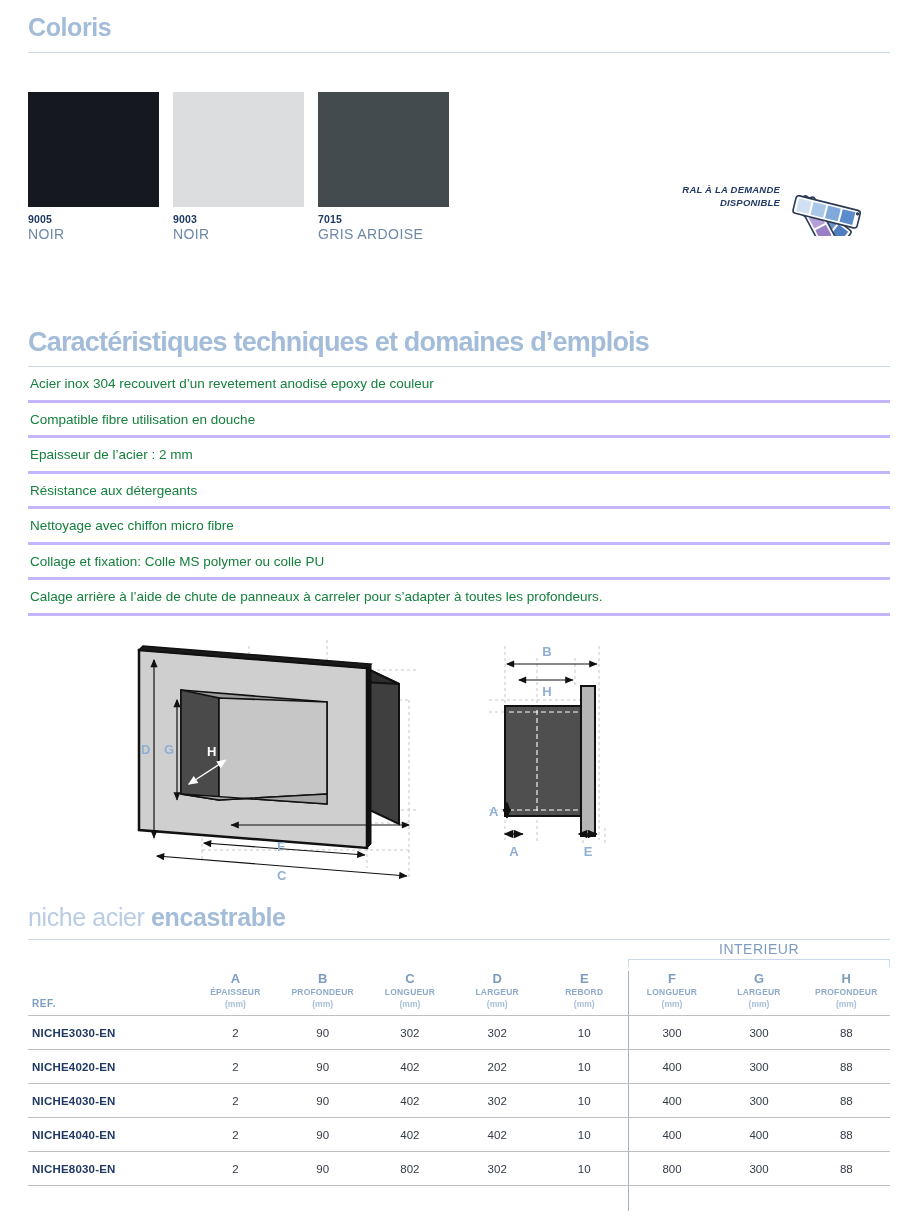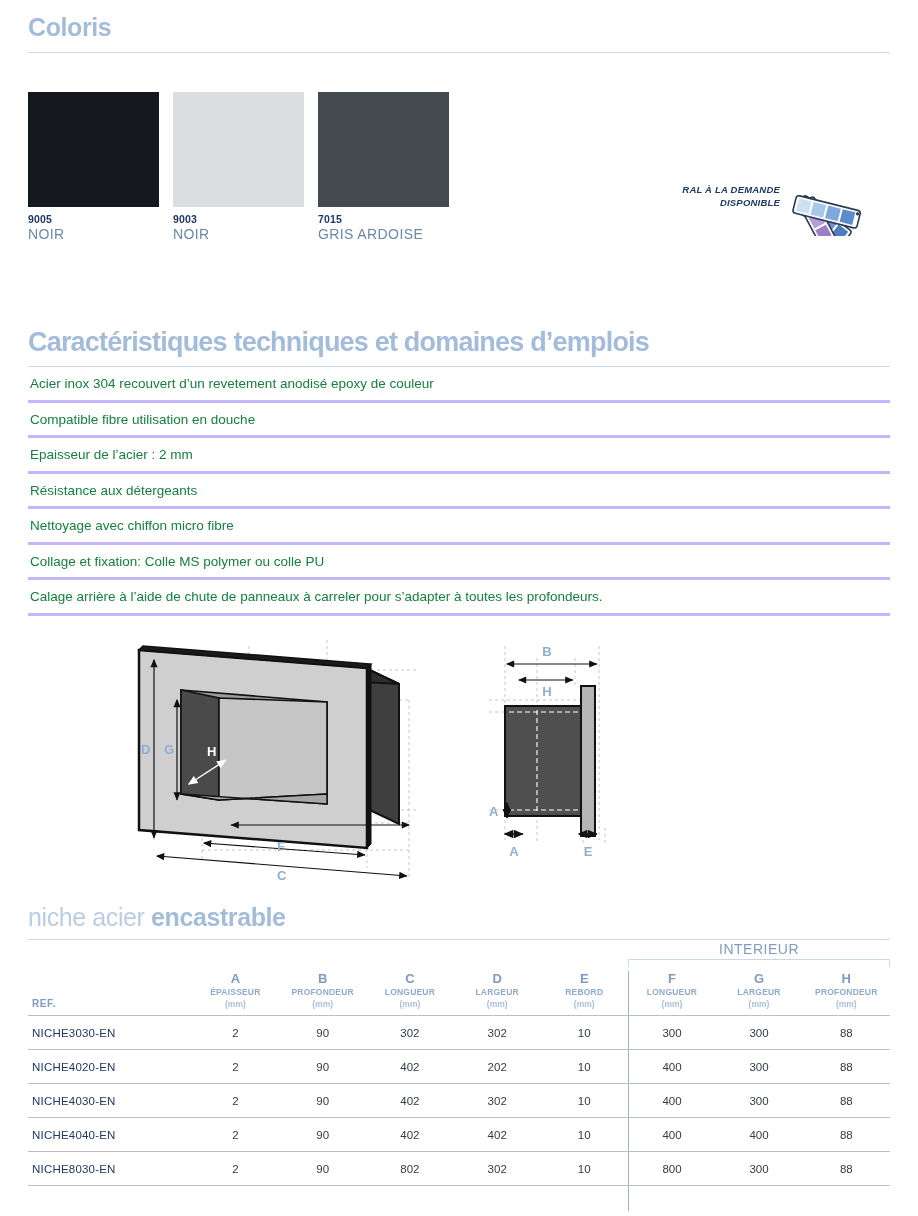--- a/index.html
+++ b/index.html
@@ -77,21 +77,21 @@
     text-align:left; font-size:10px; color:#7d9cc0;
     letter-spacing:0.6px; vertical-align:bottom; padding-bottom:6px; padding-left:4px;
   }
   thead tr.head-row th { border-bottom:1px solid #bfbfbf; }
   tbody td {
     font-size:11.5px; color:#333b46; padding:11px 0 10px 0;
     border-bottom:1px solid #bfbfbf;
   }
   tbody td.ref {
     text-align:left; padding-left:4px;
-    font-weight:normal; font-size:11.5px; color:#1f3864; letter-spacing:0.2px;
+    font-weight:bold; font-size:11.5px; color:#1f3864; letter-spacing:0.2px;
   }
   td.lsep, th.lsep { border-left:1px solid #9fb4cb; }
   tbody tr:last-child td { border-bottom:1px solid #bfbfbf; }
   .tail-row td { height:26px; border-bottom:none !important; }
 </style>
 </head>
 <body>
 
 <div class="page">
 

